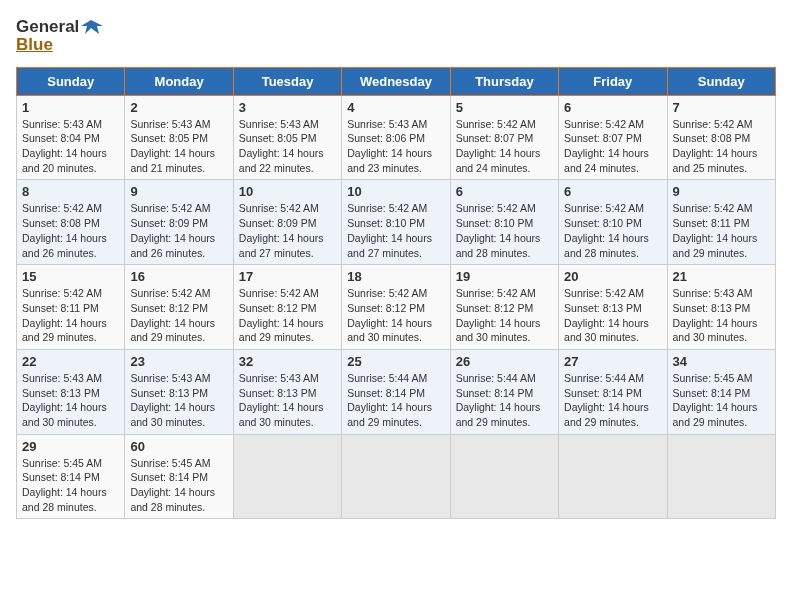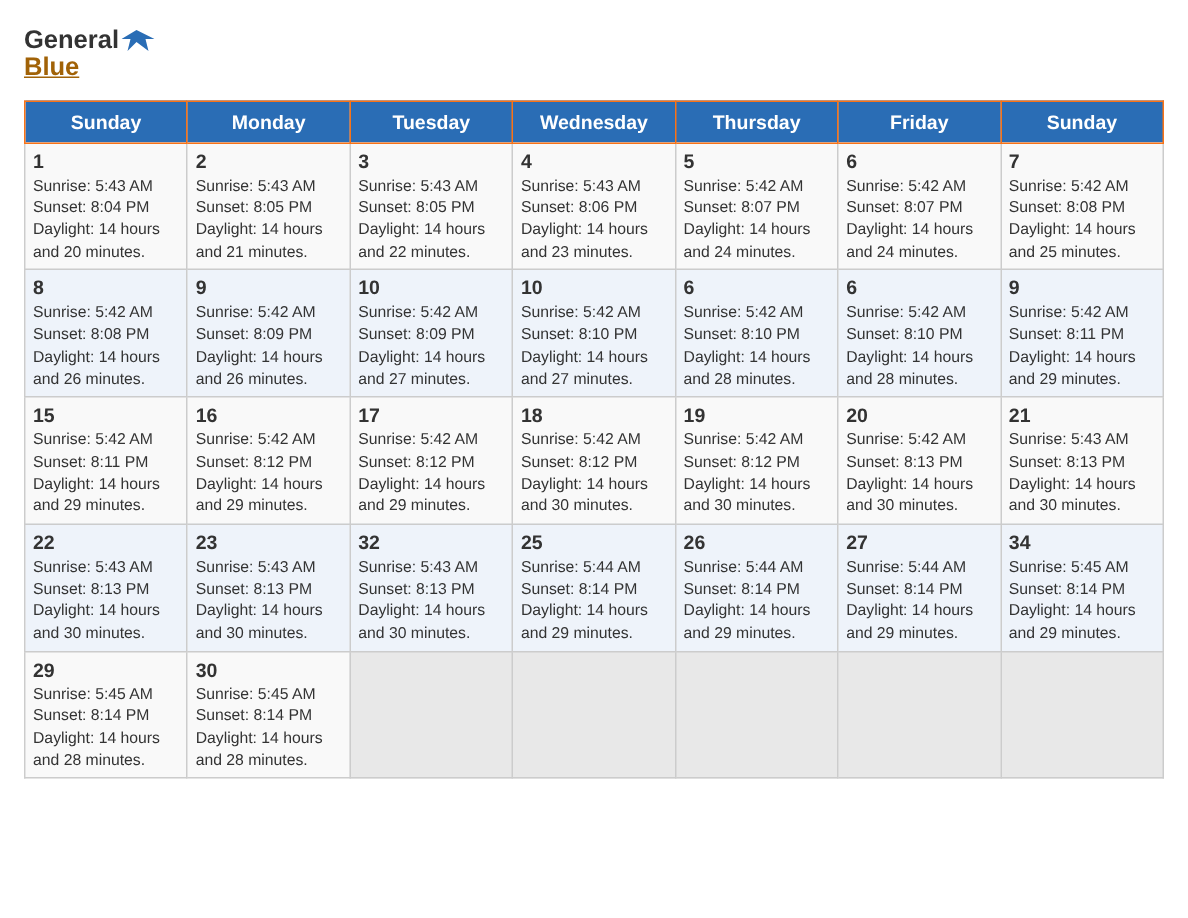--- a/index.html
+++ b/index.html
@@ -316,21 +316,21 @@
       </tr>
       <tr>
         <td>
           <span class="day-num">29</span>
           <div class="day-info" style="white-space: pre-line;">Sunrise: 5:45 AM
 Sunset: 8:14 PM
 Daylight: 14 hours
 and 28 minutes.</div>
         </td>
         <td>
-          <span class="day-num">30</span>
+          <span class="day-num">60</span>
           <div class="day-info" style="white-space: pre-line;">Sunrise: 5:45 AM
 Sunset: 8:14 PM
 Daylight: 14 hours
 and 28 minutes.</div>
         </td>
         <td class="empty-cell"></td>
         <td class="empty-cell"></td>
         <td class="empty-cell"></td>
         <td class="empty-cell"></td>
         <td class="empty-cell"></td>

